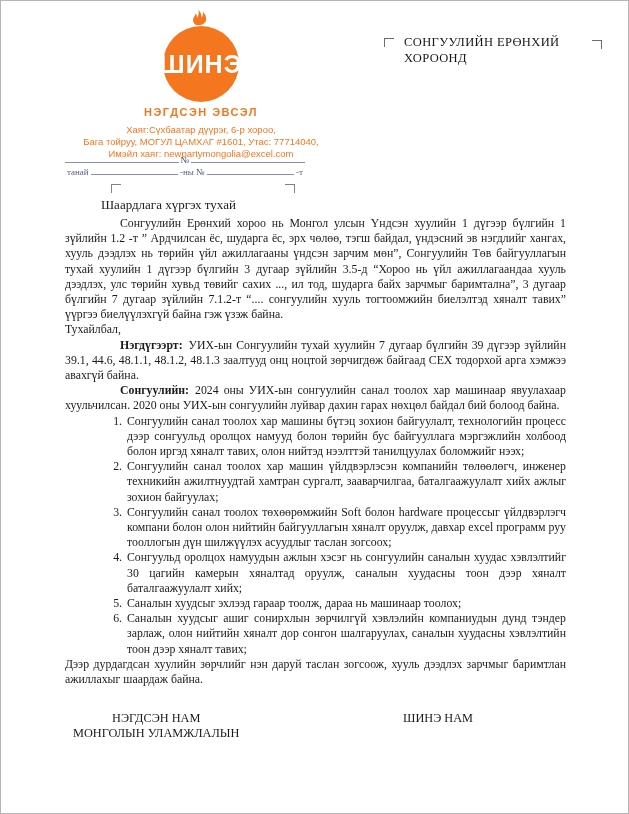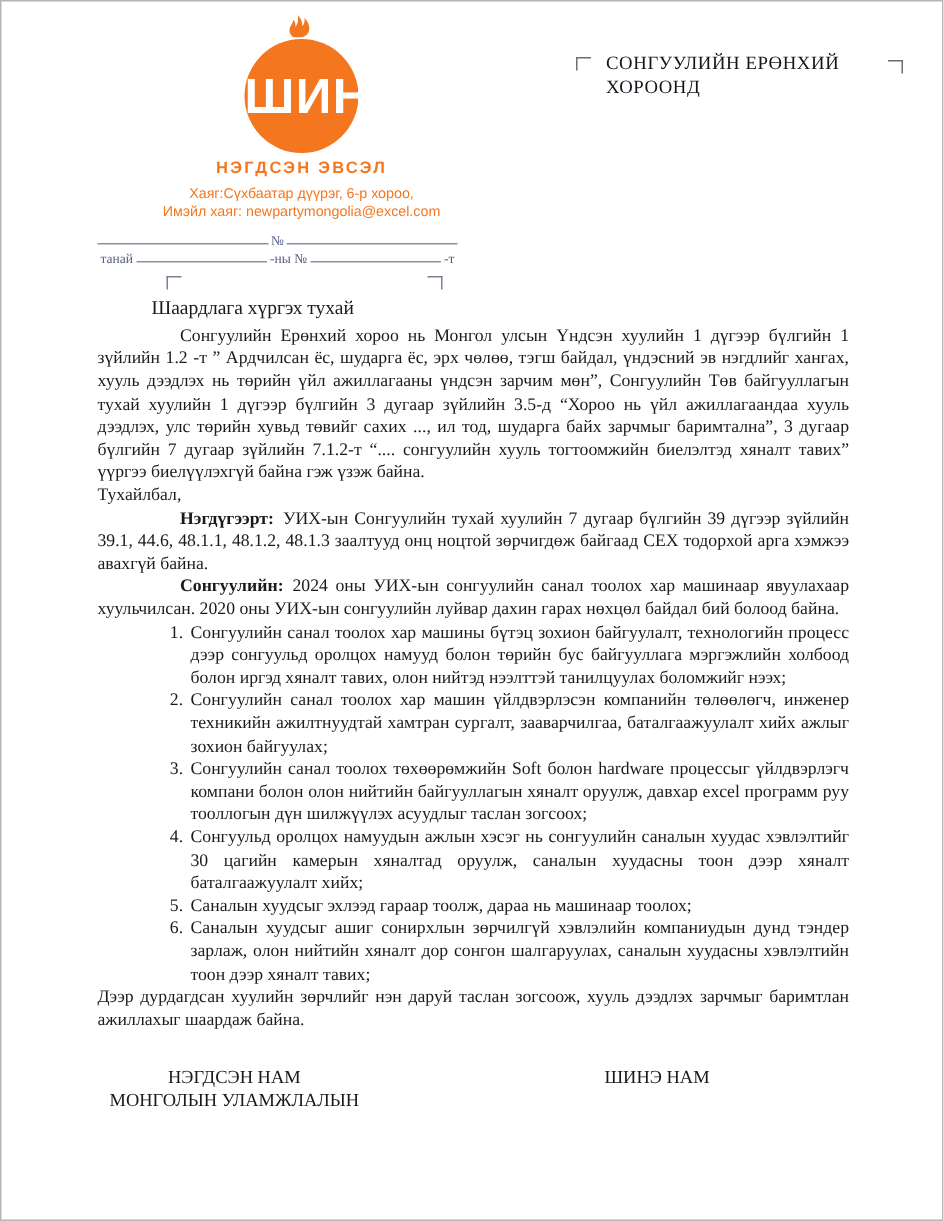--- a/index.html
+++ b/index.html
@@ -13,23 +13,23 @@
     color:#1a1a1a;
     overflow:hidden;
   }
 
   
   .logo { position:absolute; top:6px; left:10px; width:380px; text-align:center; }
   .flame { height:18px; line-height:0; }
   .circle {
     width:76px; height:76px; margin:1px auto 0;
     border-radius:50%;
-    display:flex; align-items:center; justify-content:flex-start;
+    display:flex; align-items:center; justify-content:center;
     font-family:"Liberation Sans", sans-serif;
-    font-weight:bold; font-size:33px; letter-spacing:1px;
+    font-weight:bold; font-size:25px; letter-spacing:1px;
     color:#ffffff;
   }
   .coalition {
     margin-top:4px;
     font-family:"Liberation Sans", sans-serif;
     font-weight:bold; font-size:11px; letter-spacing:1.5px;
   }
   .address {
     margin-top:6px;
     font-family:"Liberation Sans", sans-serif;
@@ -86,20 +86,21 @@
       <svg width="24" height="18" viewBox="0 0 24 18" aria-hidden="true">
         <path fill="#f4771f" d="M7 18 C4.5 16.5 3.5 14 4.2 11.8 C4.9 9.6 6.4 8.3 6.6 6.2 C7.9 7.8 8.2 9.4 7.8 11 C9.4 9.4 10.2 6.4 9.5 3 C11.8 5.4 12.8 8 12.4 10.4 C13.7 9.4 14.4 7.2 14 4.8 C16.2 7.2 17.8 10.4 17 13.6 C16.3 16.2 13.8 17.6 11.5 18 Z"></path>
       </svg>
     </div>
     <div class="circle" style="background:#f4771f;">
       <span>ШИНЭ</span>
     </div>
     <div class="coalition" style="color:#f4771f;">НЭГДСЭН ЭВСЭЛ</div>
     <div class="address" style="color:#f4771f;">
       <div>Хаяг:Сүхбаатар дүүрэг, 6-р хороо,</div>
+      <div>Бага тойруу, МОГУЛ ЦАМХАГ #1601, Утас: 77714040,</div>
       <div>Имэйл хаяг: newpartymongolia@excel.com</div>
     </div>
   </div>
 
   <div class="recipient">
     <span class="cnr l" style="left:0; top:4px;"></span>
     <span class="cnr r" style="right:0; top:6px;"></span>
     <div class="txt">
       <div>СОНГУУЛИЙН ЕРӨНХИЙ</div>
       <div>ХОРООНД</div>

